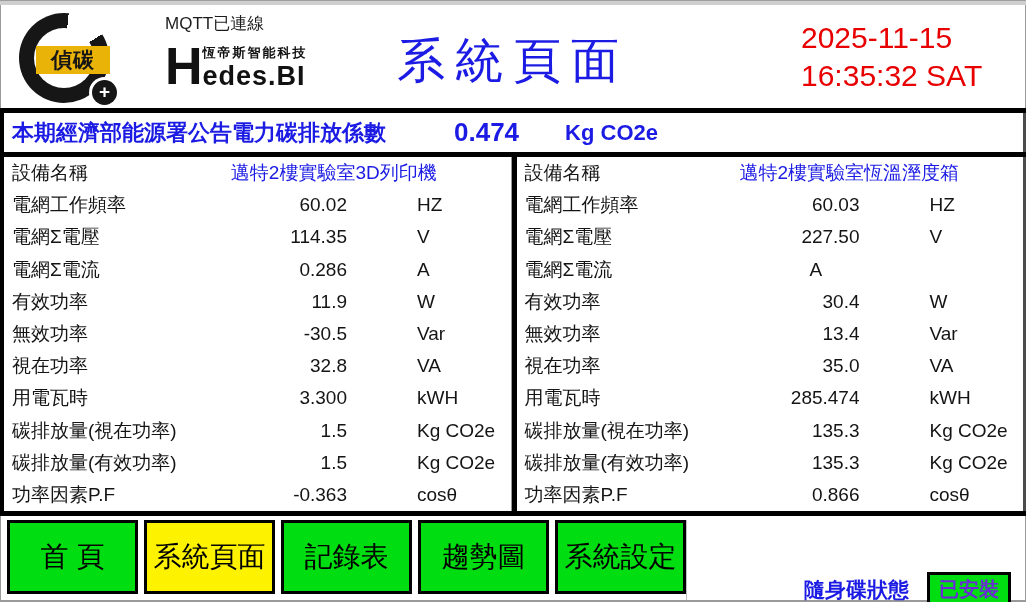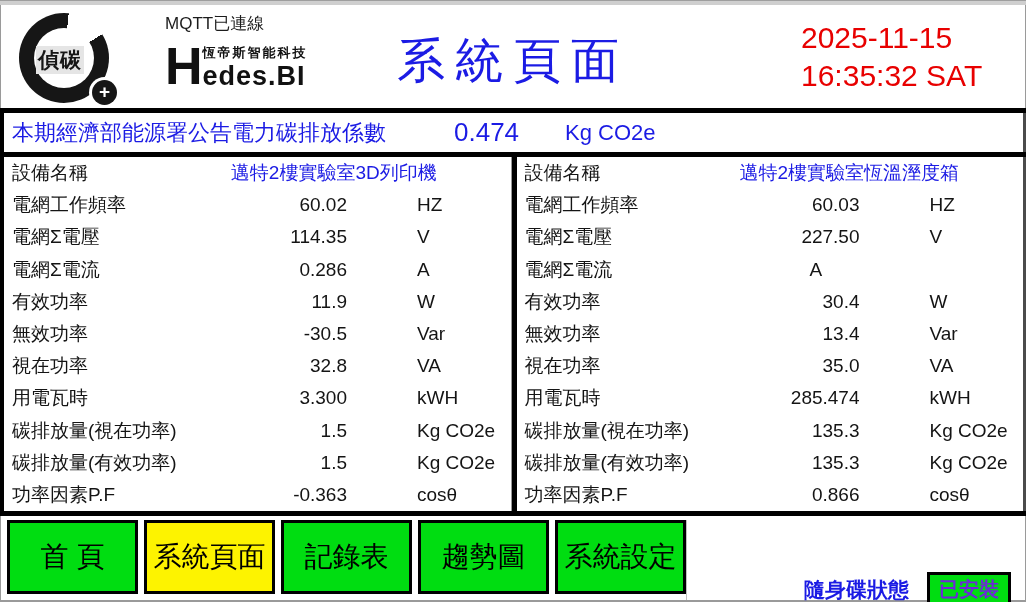--- a/index.html
+++ b/index.html
@@ -10,42 +10,42 @@
 
   
   header { height:103px; position:relative; background:#fff;
            border-left:1px solid #9a9a9a; border-right:1px solid #9a9a9a; }
   .logo { position:absolute; left:18px; top:8px; width:100px; height:92px; }
   .logo-ring { position:absolute; left:0; top:0; width:90px; height:90px; border-radius:50%;
      background:conic-gradient(from 0deg, #161616 0deg 6deg, transparent 6deg 58deg, #161616 58deg 360deg); }
   .logo-ring::before { content:""; position:absolute; left:15px; top:15px; right:15px; bottom:15px;
      background:#fff; border-radius:50%; }
   .logo-text { position:absolute; left:17px; top:33px; font-size:21px; font-weight:bold; color:#161616;
-     background:#e5e5e5; padding:0 2px; letter-spacing:1px; }
+     background:#eab308; padding:0 15px; letter-spacing:1px; }
   .logo-plus { position:absolute; right:2px; bottom:0; width:25px; height:25px; border-radius:50%;
      background:#161616; color:#fff; font-size:19px; font-weight:bold; line-height:24px;
      text-align:center; box-shadow:0 0 0 3px #fff; }
   .brand-block { position:absolute; left:164px; top:7px; }
   .mqtt { font-size:17px; color:#1c1c1c; }
   .hedes { display:flex; align-items:flex-start; margin-top:9px; color:#111; }
   .hedes-h { font-size:52px; font-weight:bold; line-height:44px; letter-spacing:-2px; }
   .hedes-col { display:flex; flex-direction:column; margin-left:2px; }
   .hedes-top { font-size:13px; font-weight:bold; letter-spacing:2px; }
   .hedes-name { font-size:27px; font-weight:bold; letter-spacing:1px; line-height:28px; }
   .title { position:absolute; left:50%; top:24px; transform:translateX(-50%);
      font-size:48px; font-weight:400; color:#1b1be4; letter-spacing:10px; white-space:nowrap; }
   .datetime { position:absolute; left:800px; top:16px; color:#e80000; }
   .date { font-size:30px; line-height:34px; }
   .time { font-size:30px; line-height:34px; margin-top:4px; }
 
   .sep { height:5px; background:#000; }
 
   
   .carbon-bar { height:39px; display:flex; align-items:center; background:#fff;
-     border-left:4px solid #000; border-right:3px solid #4b4b4b; color:#1b1be4; }
+     border-left:4px solid #000; border-right:3px solid #4b4b4b; color:#1b1be4;font-weight:bold; }
   .carbon-label { font-size:22px; padding-left:8px; }
   .carbon-value { font-size:26px; margin-left:68px; }
   .carbon-unit  { font-size:22px; margin-left:46px; }
 
   
   main { height:354px; display:flex; background:#fff;
      border-left:4px solid #000; border-right:3px solid #4b4b4b; }
   .panel { flex:1; display:flex; flex-direction:column; padding-left:8px; }
   .panel-left { border-right:1px solid #999; }
   .divider { width:5px; background:#000; }

